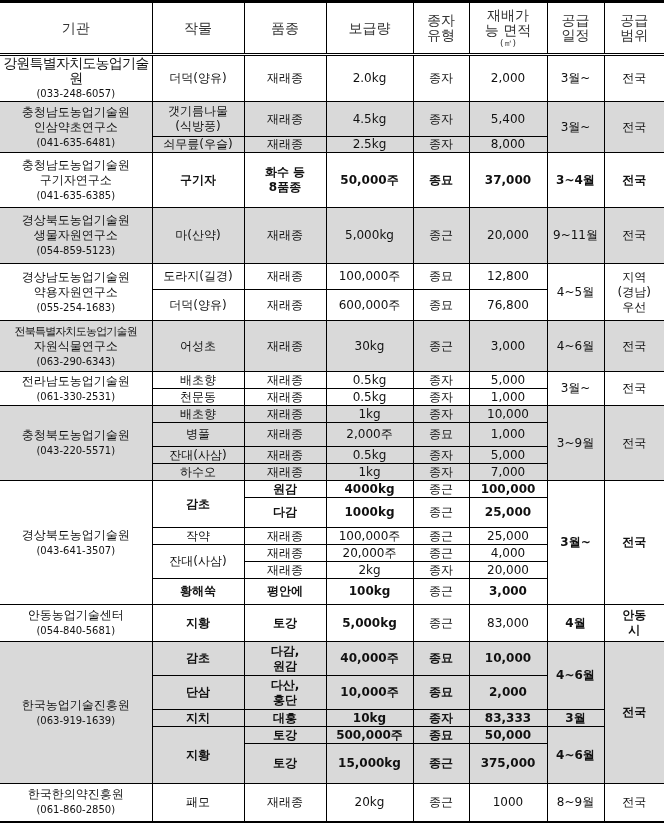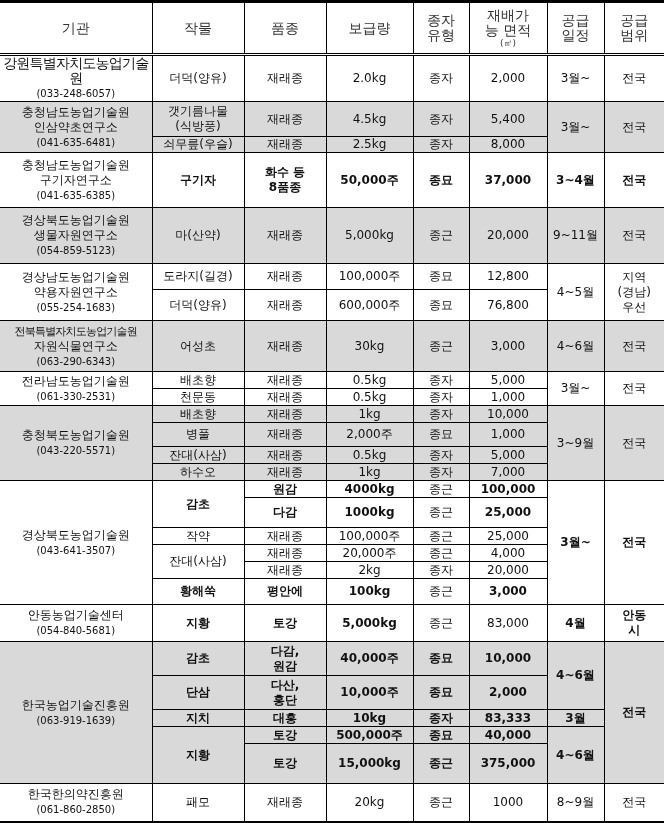--- a/index.html
+++ b/index.html
@@ -312,21 +312,21 @@
       <td class="b">10kg</td>
       <td class="b">종자</td>
       <td class="b">83,333</td>
       <td class="b">3월</td>
     </tr>
     <tr class="g" style="height:17px">
       <td class="b" rowspan="2">지황</td>
       <td class="b">토강</td>
       <td class="b">500,000주</td>
       <td class="b">종묘</td>
-      <td class="b">40,000</td>
+      <td class="b">50,000</td>
       <td class="b" rowspan="2">4~6월</td>
     </tr>
     <tr class="g" style="height:40px">
       <td class="b">토강</td>
       <td class="b">15,000kg</td>
       <td class="b">종근</td>
       <td class="b">375,000</td>
     </tr>
 
     <tr class="last" style="height:38px">

